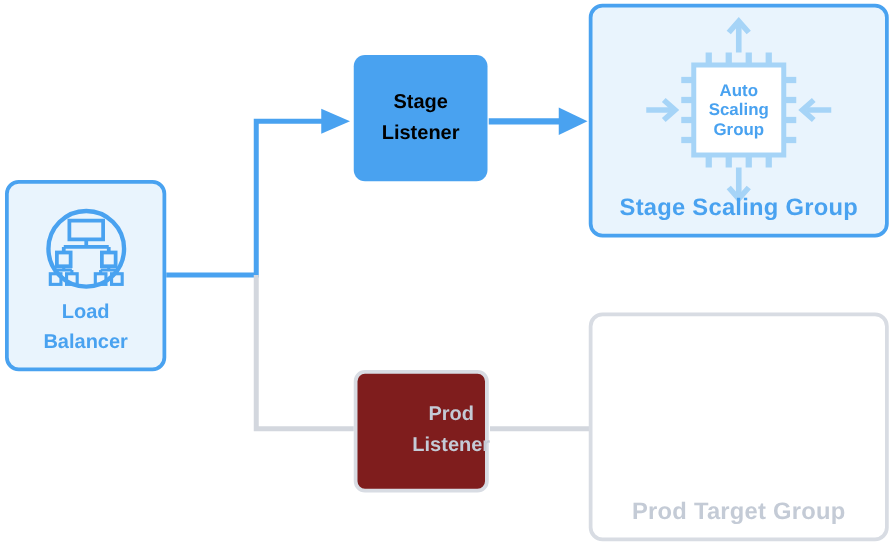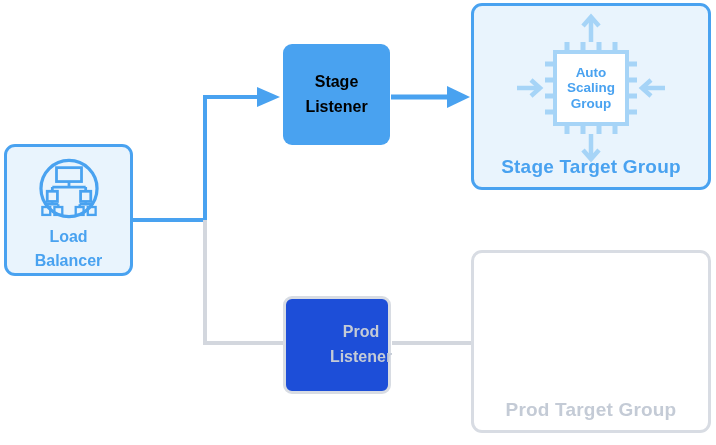--- a/index.html
+++ b/index.html
@@ -7,35 +7,35 @@
     position:relative;width:716px;height:445px;background:#ffffff;
     font-family:"Liberation Sans", sans-serif;overflow:hidden;
   }
   .connectors{position:absolute;left:0;top:0;z-index:1;}
   .node{
     position:absolute;box-sizing:border-box;z-index:2;
     display:flex;flex-direction:column;align-items:center;justify-content:center;
     text-align:center;font-weight:bold;
   }
   .node--lb{
-    left:4px;top:144px;width:129px;height:132px;
+    left:4px;top:144px;width:129px;height:153px;
     background:#e9f4fd;border:3.5px solid #49a2f0;border-radius:11px;
     color:#49a2f0;font-size:16px;line-height:1.5;padding-top:10px;
   }
   .node--lb .lb-label{margin-top:5px;width:90px;}
   .node--stage-listener{
     left:283px;top:44px;width:107px;height:101px;
     background:#49a2f0;border-radius:9px;color:#000000;
     font-size:16px;line-height:1.55;
   }
   .node--stage-listener .listener-label,
   .node--prod-listener .listener-label{width:80px;}
   .node--prod-listener{
     left:283px;top:296px;width:108px;height:98px;
-    background:#1d4ed8;border:3px solid #d8dce3;border-radius:9px;
+    background:#7f1d1d;border:3px solid #d8dce3;border-radius:9px;
     color:#c4cbd6;font-size:16px;line-height:1.55;padding-left:48px;
   }
   .node--stage-target{
     left:471px;top:3px;width:240px;height:187px;
     background:#e9f4fd;border:3.5px solid #49a2f0;border-radius:11px;
     justify-content:flex-start;
     padding-left:47px;
   }
   .node--prod-target{
     left:471px;top:250px;width:240px;height:183px;
@@ -139,20 +139,20 @@
         </g>
         <g stroke="#a6d4f7" stroke-width="4.5" fill="none">
           <path d="M162 76 L142 76"></path>
             <path d="M148 68 L139 76 L148 84"></path>
         </g>
       </svg>
       <div class="asg-text">
         <span>Auto Scaling Group</span>
       </div>
     </div>
-    <div class="tg-label tg-label--stage">Stage Target Group</div>
+    <div class="tg-label tg-label--stage">Stage Scaling Group</div>
   </div>
 
   <div class="node node--prod-target">
     <div class="tg-label tg-label--prod">Prod Target Group</div>
   </div>
 
 </div>
 
 </body></html>

